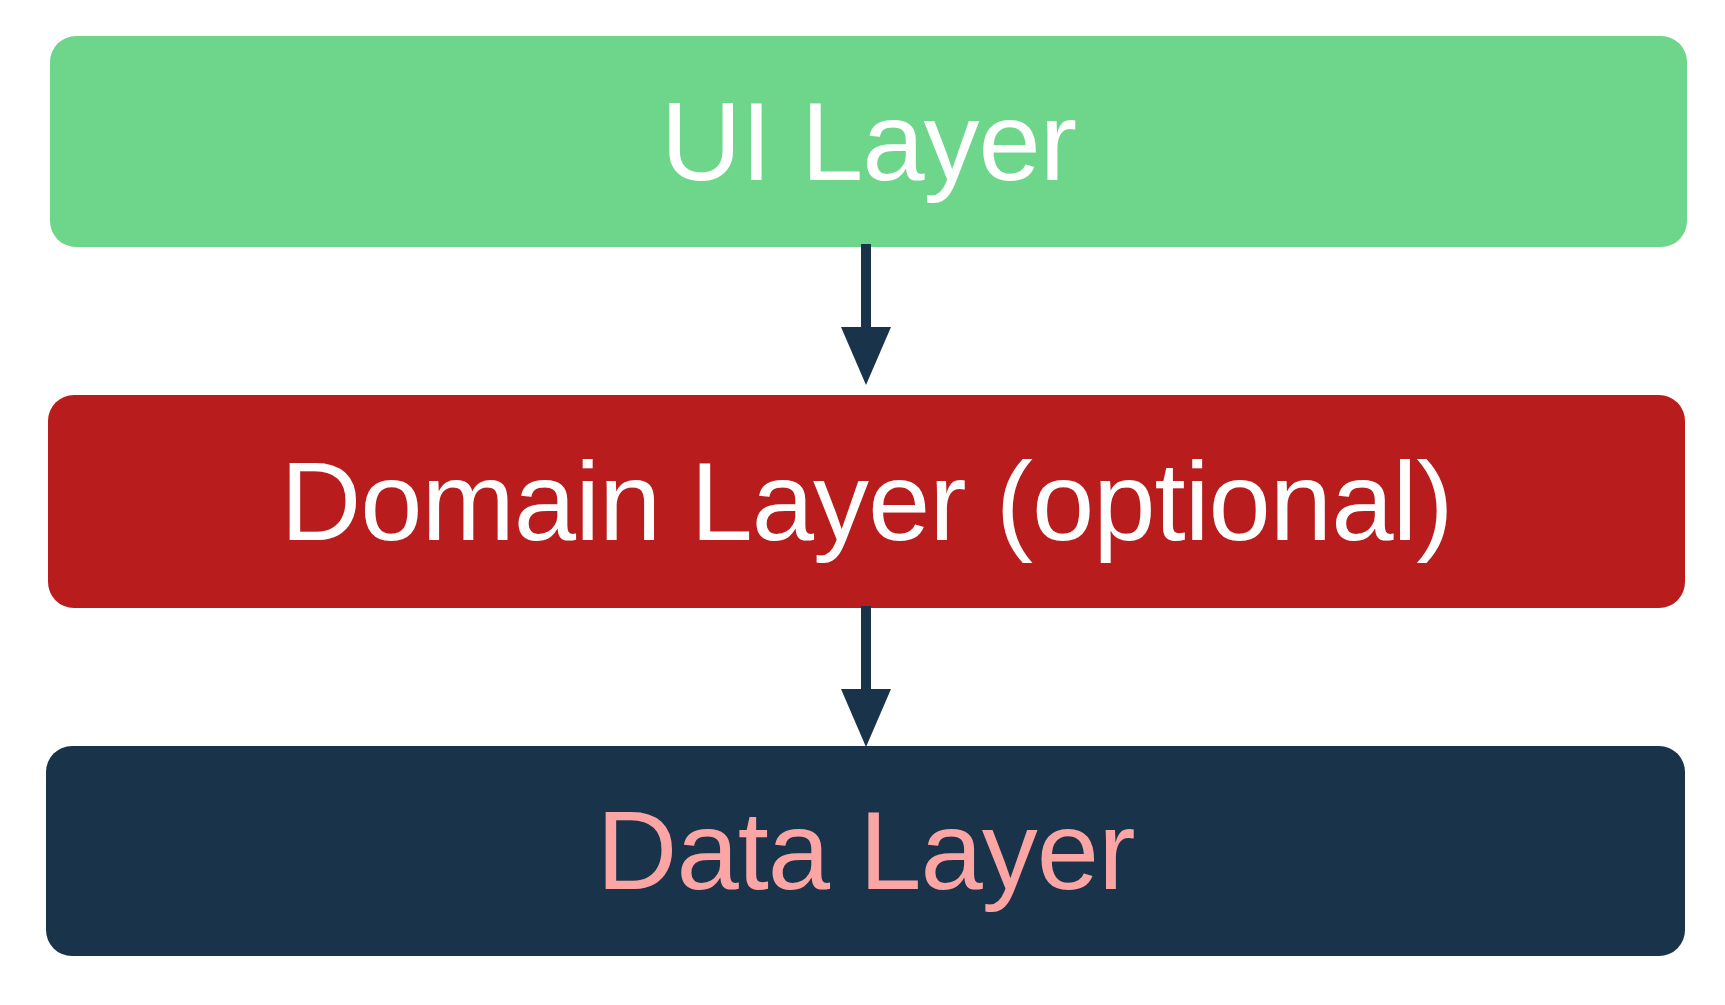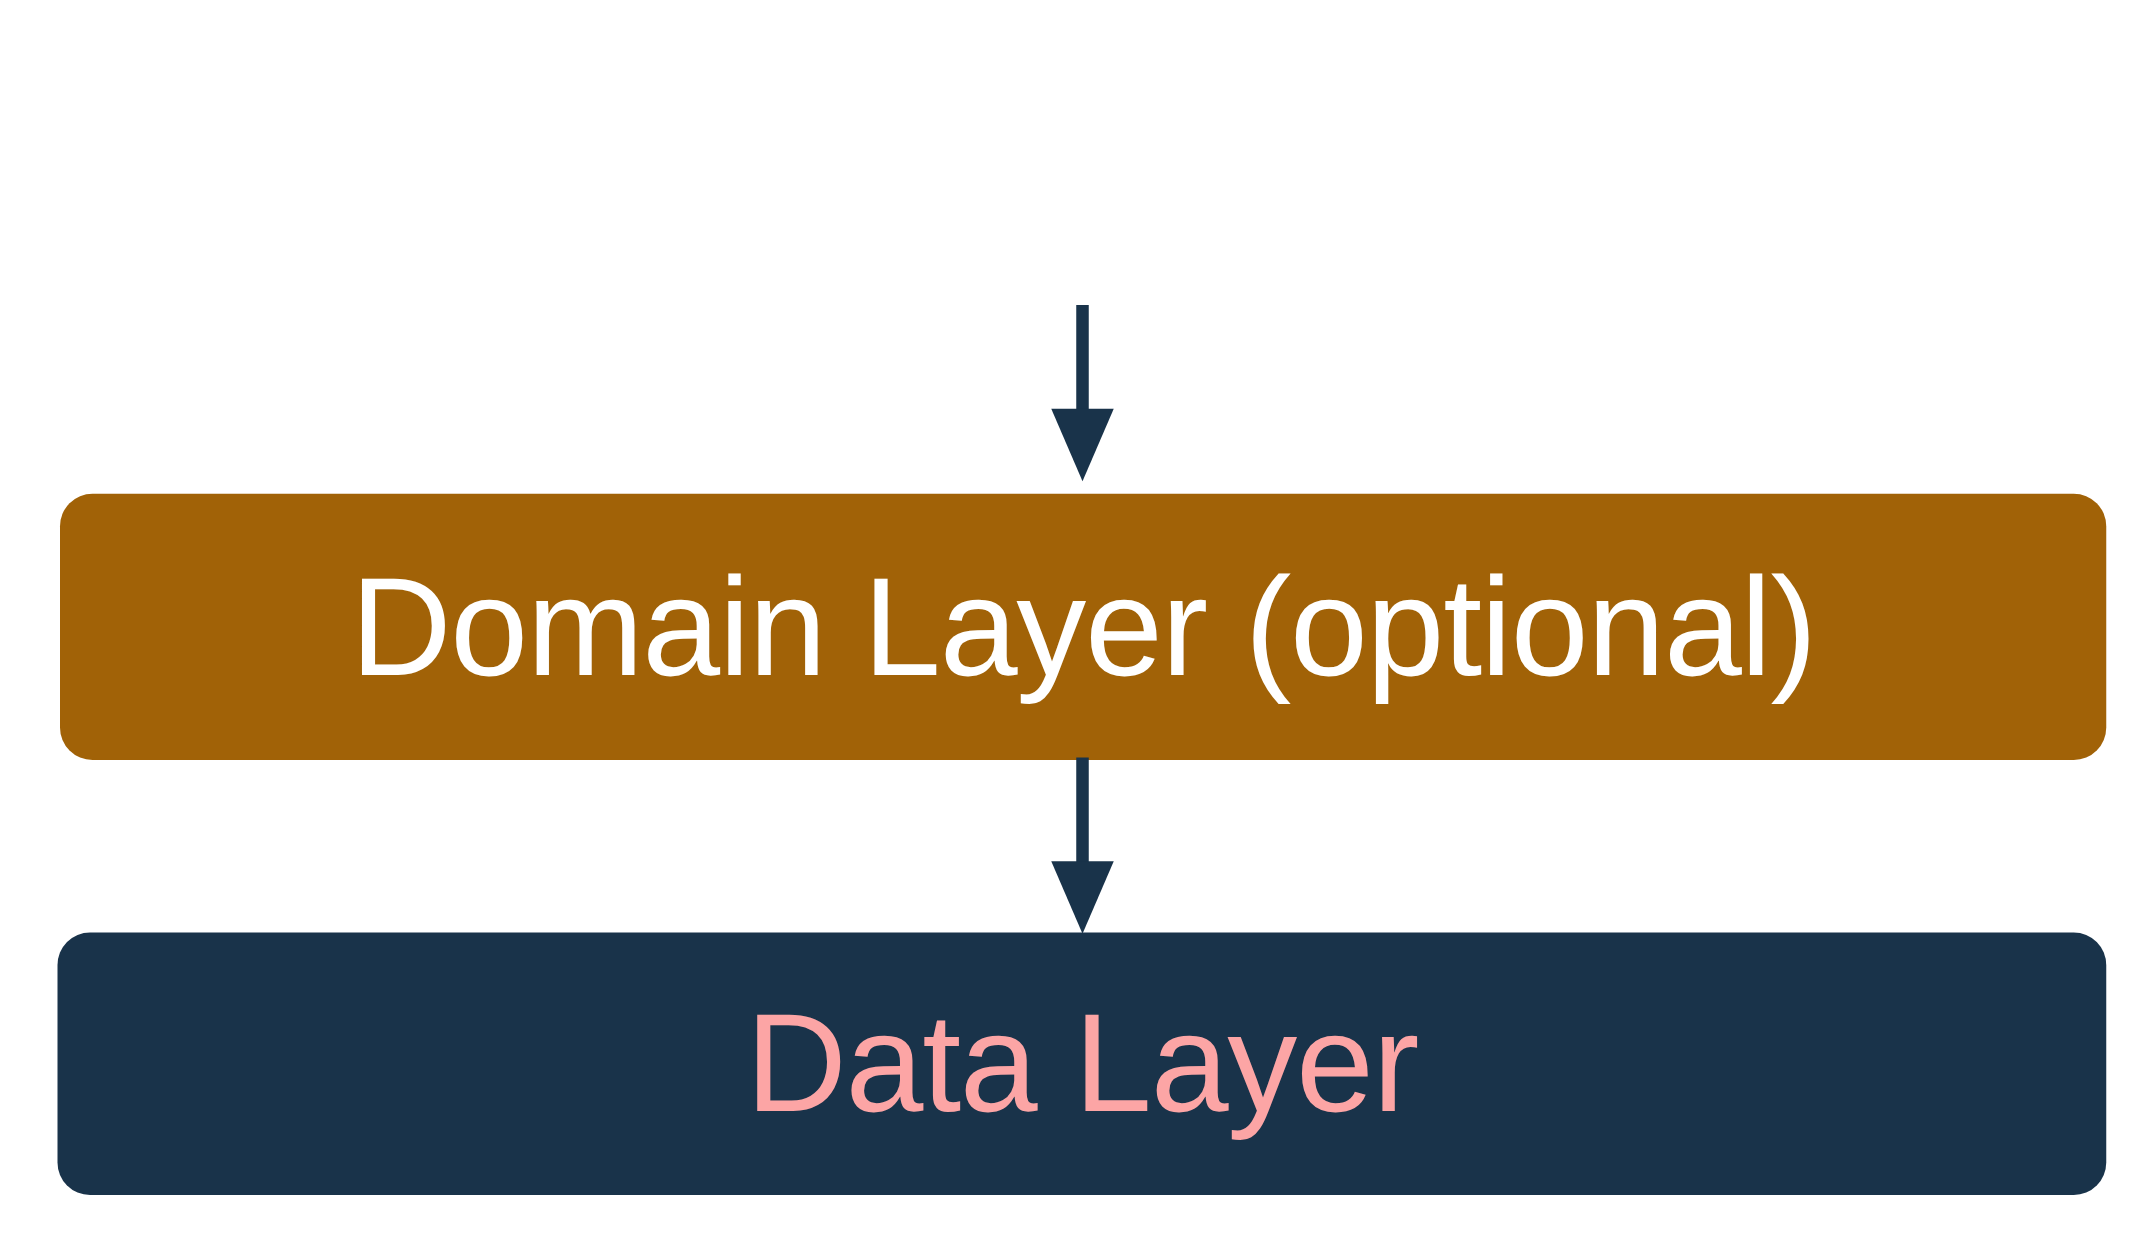--- a/index.html
+++ b/index.html
@@ -68,29 +68,32 @@
     height: 1005px;
     pointer-events: none;
     overflow: visible;
   }
 </style>
 </head>
 <body>
 
 <div id="canvas" style="background: rgb(255, 255, 255);">
 
+  <div class="layer-box" id="box-ui" style="background:#6ED68B;">
+    <span class="layer-label" style="color: rgb(255, 255, 255);">UI Layer</span>
+  </div>
 
   <svg class="arrow" viewBox="0 0 1725 1005" width="1725" height="1005" xmlns="http://www.w3.org/2000/svg">
     <g>
       <rect x="861" y="244" width="10" height="86" fill="#19334A"></rect>
       <polygon points="841,327 891,327 866,385" fill="#19334A"></polygon>
     </g>
   </svg>
 
-  <div class="layer-box" id="box-domain" style="background:#a16207;">
+  <div class="layer-box" id="box-domain" style="background:#b91c1c;">
     <span class="layer-label" style="color: rgb(255, 255, 255);">Domain Layer (optional)</span>
   </div>
 
   <svg class="arrow" viewBox="0 0 1725 1005" width="1725" height="1005" xmlns="http://www.w3.org/2000/svg">
     <g>
       <rect x="861" y="606" width="10" height="86" fill="#19334A"></rect>
       <polygon points="841,689 891,689 866,747" fill="#19334A"></polygon>
     </g>
   </svg>
 

